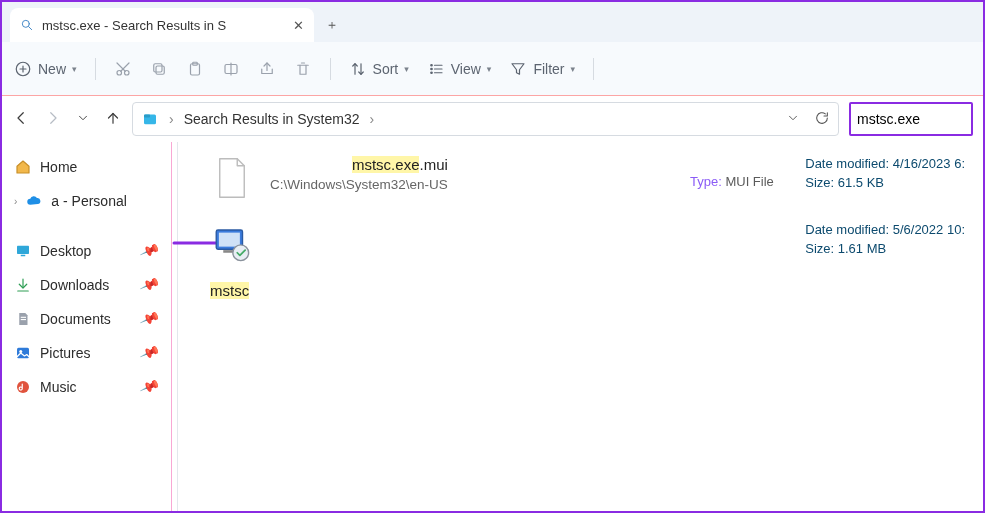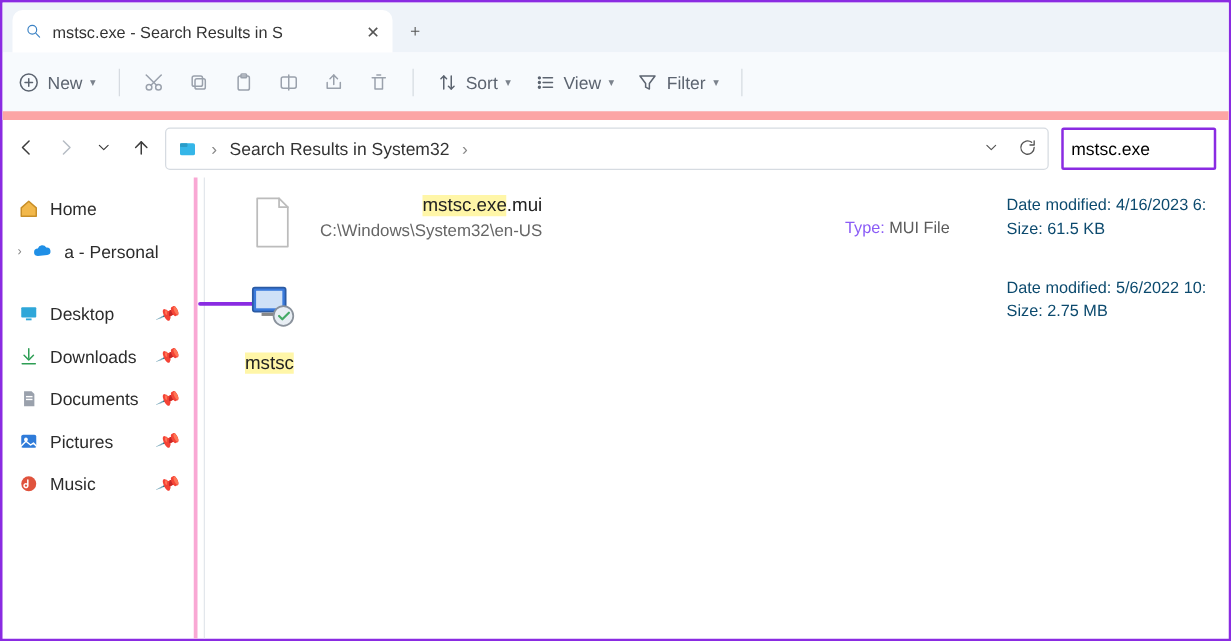--- a/index.html
+++ b/index.html
@@ -7,41 +7,41 @@
 
 
 .tabbar { height: 40px; background: #eef3f9; display: flex; align-items: flex-end; padding-left: 8px; }
 .tab { background: #fff; height: 34px; width: 304px; border-radius: 8px 8px 0 0; display: flex; align-items: center; padding: 0 10px; gap: 8px; font-size: 13px; color: #333; }
 .tab .magnify { width:14px; height:14px; }
 .tab .title { flex: 1; white-space: nowrap; overflow: hidden; text-overflow: ellipsis; }
 .tab .close { color: #555; cursor: pointer; }
 .newtab { width: 36px; height: 34px; display: flex; align-items: center; justify-content: center; color: #555; cursor: pointer; }
 
 
-.toolbar { height: 54px; background: #f7fafd; display: flex; align-items: center; padding: 0 12px; gap: 18px; border-bottom: 7px solid #fca5a5; color: #767c85; }
+.toolbar { height: 54px; background: #f7fafd; display: flex; align-items: center; padding: 0 12px; gap: 18px; border-bottom: 1px solid #fca5a5; color: #767c85; }
 .tbtn { display: flex; align-items: center; gap: 6px; cursor: pointer; color: #5c6470; }
 .tbtn.disabled { color: #9aa1ac; }
 .tbtn .lbl { font-size: 14px; }
 .chev { font-size: 9px; color: #7b828c; }
 .sep { width: 1px; height: 22px; background: #d6dbe1; }
 .ico { width: 18px; height: 18px; display:inline-block; }
 
 
 .navrow { height: 46px; display: flex; align-items: center; padding: 6px 10px; gap: 10px; }
 .navbtns { display: flex; align-items: center; gap: 14px; color: #3c3c3c; }
 .navbtns .btn { cursor: pointer; color:#3c3c3c; }
 .address { flex: 1; height: 34px; border: 1px solid #d6dbe1; border-radius: 4px; display: flex; align-items: center; padding: 0 8px; gap: 10px; font-size: 14px; color: #333; }
 .address .crumb { cursor: pointer; }
 .address .right { margin-left:auto; display:flex; align-items:center; gap:14px; color:#555; }
 .searchbox { width: 124px; height: 34px; border: 2.5px solid #8a2be2; border-radius: 2px; display: flex; align-items: center; padding: 0 6px; }
 .searchbox input { border: none; outline: none; width: 100%; font-size: 14px; }
 
 
 .main { display: flex; height: calc(100% - 140px); }
-.navpane { width: 156px; border-right: 3px solid #f9a8d4; padding: 10px 6px; display:flex; flex-direction:column; gap:4px; }
+.navpane { width: 170px; border-right: 1px solid #f9a8d4; padding: 10px 6px; display:flex; flex-direction:column; gap:4px; }
 .drag-handle { width: 6px; background: transparent; border-right:1px solid #e3e7ec; cursor: ew-resize; }
 .npitem { display: flex; align-items: center; gap: 8px; padding: 6px 6px; border-radius: 4px; cursor: pointer; font-size: 14px; color:#2c2c2c; }
 .npitem .pin { margin-left:auto; color:#9aa1ac; transform:rotate(20deg); }
 .np-icon { width:18px; height:18px; display:flex; align-items:center; justify-content:center; }
 .np-divider { height:12px; }
 
 .content { flex:1; position:relative; padding: 14px 8px 8px 32px; }
 .result { display:flex; align-items:flex-start; gap:16px; margin-bottom:22px; }
 .result .ficon { width:44px; height:44px; display:flex; align-items:center; justify-content:center; }
 .result .info { display:flex; flex-direction:column; gap:4px;text-align:right; }
@@ -302,17 +302,17 @@
           <rect x="14" y="31" width="14" height="3" fill="#888" stroke="none"></rect>
           <circle cx="34" cy="34" r="9" fill="#e8eef4" stroke="#8a929c"></circle>
           <path d="M30 34l3 3 6-6" stroke="#4a6" stroke-width="2"></path>
         </svg>
       </div>
       <div class="info">
         <div class="fname"><span class="hl">mstsc</span><span></span></div>
       </div>
       <div class="meta" style="top:0;">
         <div><span>Date modified:</span> <span>5/6/2022 10:</span></div>
-        <div><span>Size:</span> <span>2.75 MB</span></div>
+        <div><span>Size:</span> <span>1.61 MB</span></div>
       </div>
     </div>
   </div>
 </div>
 
 </body></html>

